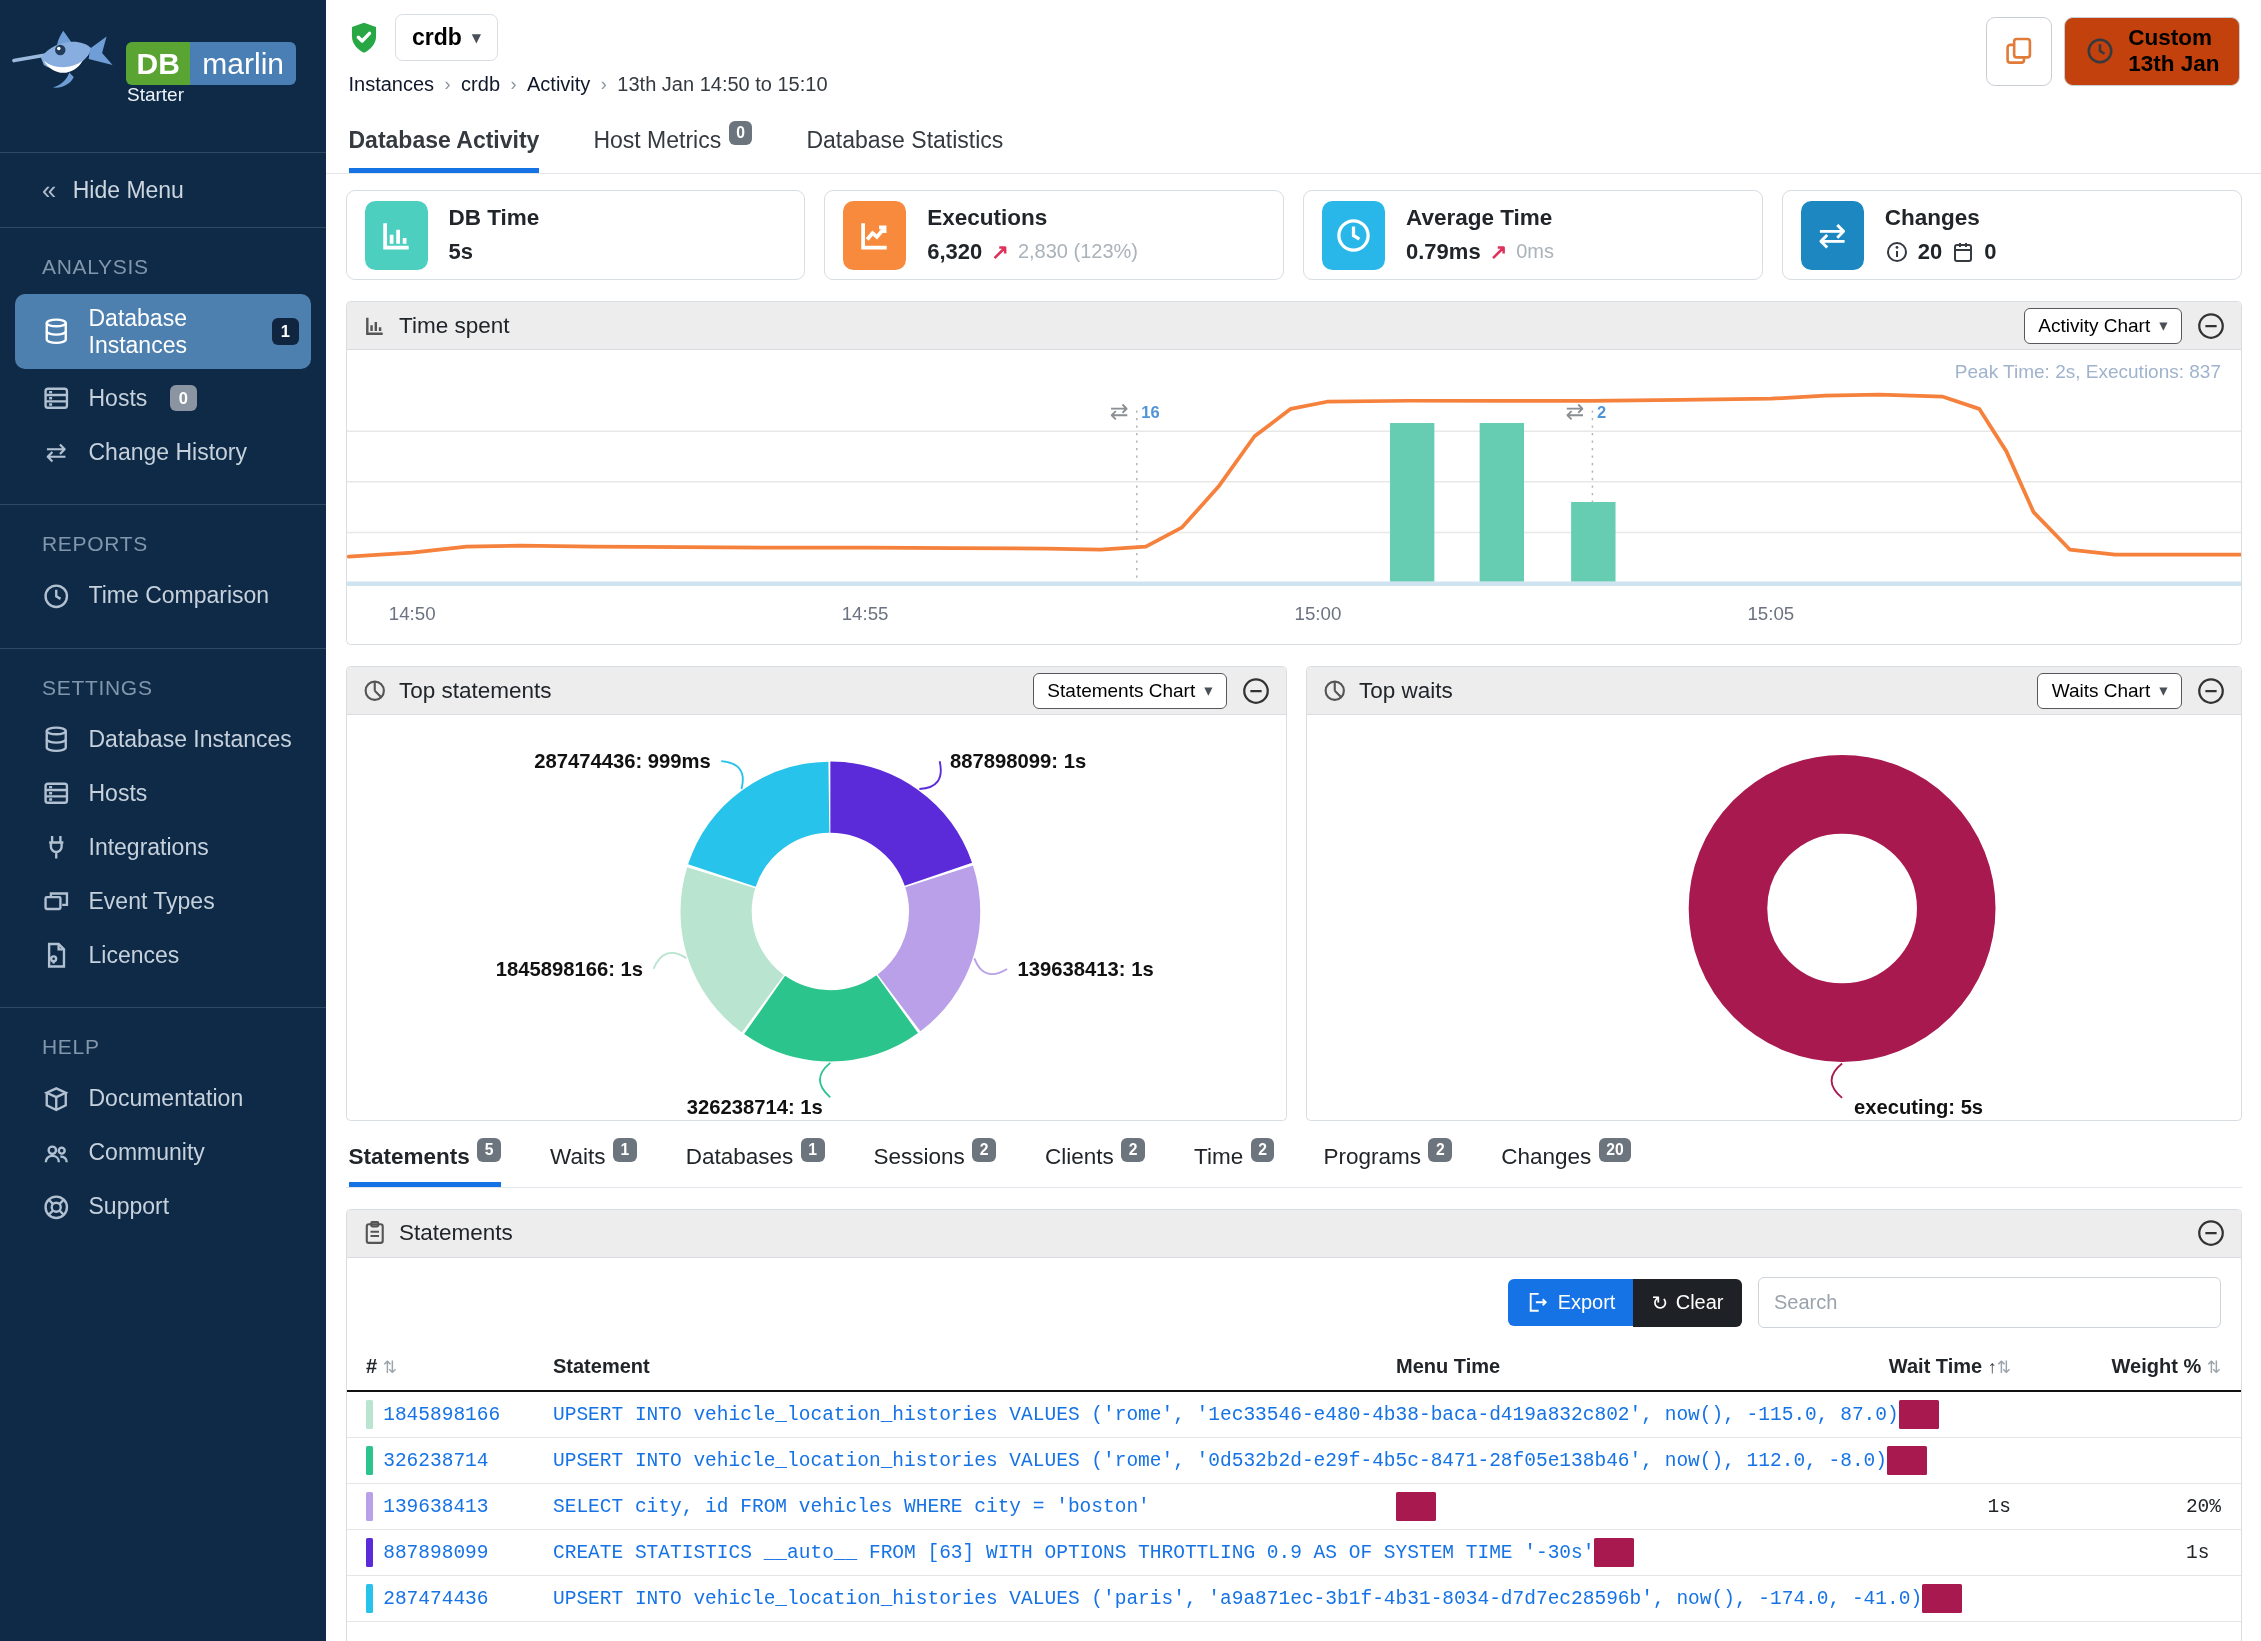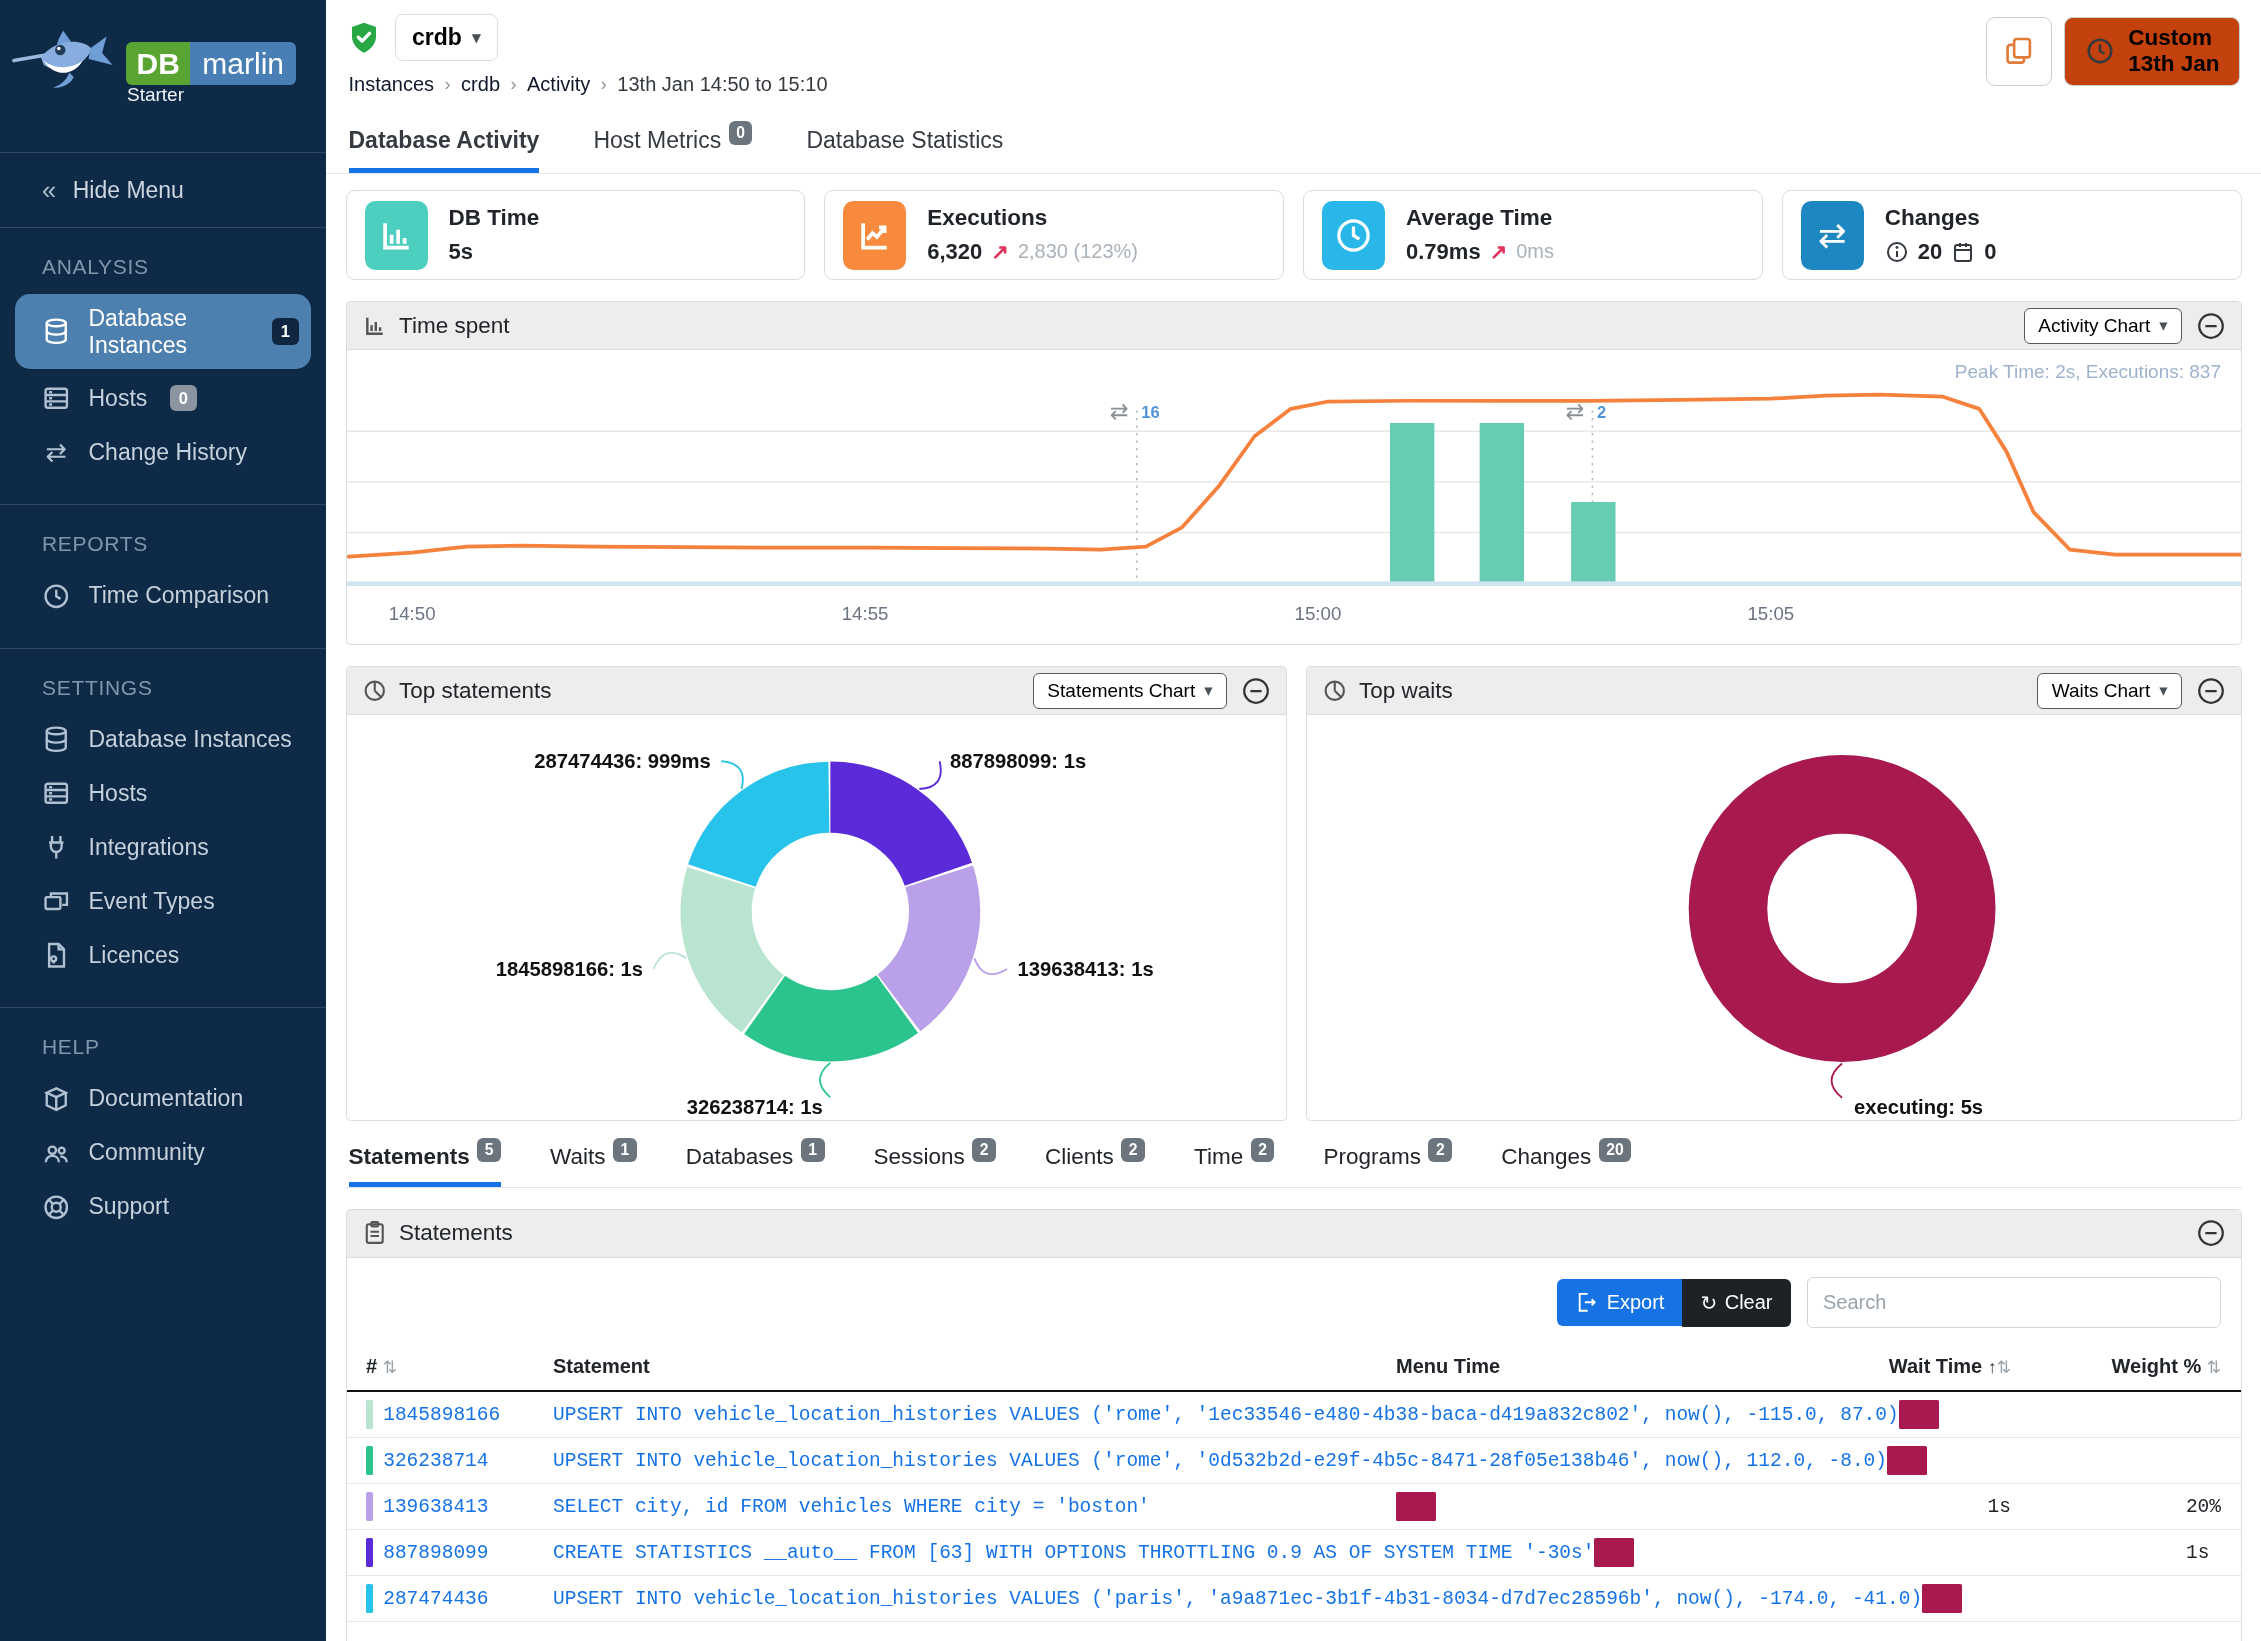--- a/index.html
+++ b/index.html
@@ -12,21 +12,21 @@
   .fish { position:absolute; left:10.5px; top:13.5px; }
   .brand-badge { position:absolute; left:126px; top:42px; display:flex; font-weight:bold; font-size:30px; }
   .brand-db { background:#5aa433; color:#fff; padding:4.5px 10.5px; border-radius:6px 0 0 6px; }
   .brand-marlin { background:#4a7fb5; color:#fff; padding:4.5px 12px; border-radius:0 6px 6px 0; font-weight:normal; }
   .brand-edition { position:absolute; left:127px; top:84px; color:#eef3f8; font-size:19px; }
   .hide-menu { display:flex; align-items:center; gap:16.5px; padding:22.5px 0 22.5px 42px; font-size:23px; color:#cdd6df; border-bottom:0.7px solid rgba(255,255,255,.14); cursor:pointer; }
   .hide-chevrons { font-size:25.5px; color:#aebccb; }
   .nav-section { padding:27px 0 22.5px 0; border-bottom:0.7px solid rgba(255,255,255,.14); }
   .nav-section:last-child { border-bottom:none; }
   .nav-title { padding:0 0 10.5px 42px; font-size:21px; letter-spacing:0.7px; color:#8296ac; }
-  .nav-item { display:flex; align-items:center; gap:18px; margin:4.5px 15px; padding:10.5px 12px 10.5px 27px; font-size:23px; border-radius:15px; cursor:pointer; color:#c6d1dc; }
+  .nav-item { display:flex; align-items:center; gap:18px; margin:4.5px 15px; padding:10.5px 12px 10.5px 27px; font-size:23px; border-radius:10px; cursor:pointer; color:#c6d1dc; }
   .nav-item .nico { width:28.5px; height:28.5px; color:#b2c1d1; flex:0 0 28.5px; display:flex; align-items:center; justify-content:center; font-size:25.5px; }
   .nav-item.active { background:#4e80af; color:#fff; }
   .nav-item.active .nico { color:#fff; }
   .nav-badge { font-size:16.5px; font-weight:bold; color:#fff; border-radius:6px; padding:3.7px 9px; margin-left:4.5px; }
   .nav-badge.dark { background:#102540; }
   .nav-badge.gray { background:#8b95a1; }
 
   
   .main { flex:1; display:flex; flex-direction:column; overflow:hidden; background:#fff; }
   .topbar { display:flex; justify-content:space-between; padding:13.5px 21px 6px 21px; }
@@ -71,21 +71,21 @@
 
   
   .bot-tabs { display:flex; gap:49px; margin-top:22.5px; border-bottom:0.7px solid #e2e6ea; padding:0 3px; }
   .btab { font-size:22.5px; color:#212529; padding-bottom:12px; cursor:pointer; display:flex; gap:7.5px; }
   .btab.active { font-weight:bold; border-bottom:5.2px solid #1673e6; }
 
   
   .tbl-toolbar { display:flex; justify-content:flex-end; align-items:center; gap:0; padding:19.5px 19.5px 7.5px 19.5px; }
   .btn-export { background:#1673e6; color:#fff; border:none; border-radius:6px 0 0 6px; font-size:20px; padding:12px 18px; display:flex; align-items:center; gap:9px; cursor:pointer; }
   .btn-clear { background:#1e2125; color:#fff; border:none; border-radius:0 6px 6px 0; font-size:20px; padding:12px 18px; display:flex; align-items:center; gap:7.5px; cursor:pointer; }
-  .search-box { margin-left:16.5px; width:414px; height:51px; border:0.7px solid #ced4da; border-radius:6px; font-size:20px; padding:8px 15px; color:#333; font-family:"Liberation Sans",sans-serif; }
+  .search-box { margin-left:16.5px; width:463px; height:51px; border:0.7px solid #ced4da; border-radius:6px; font-size:20px; padding:8px 15px; color:#333; font-family:"Liberation Sans",sans-serif; }
   .search-box::placeholder { color:#9aa3ab; }
   .grid-row { display:grid; grid-template-columns:187px 1fr 315px 300px 210px; align-items:center; padding:0 19.5px; }
   .thead { font-weight:bold; font-size:20px; padding-top:19.5px; padding-bottom:12px; border-bottom:2.2px solid #111; }
   .sort-ic { color:#9aa3ab; font-size:17px; font-weight:normal; }
   .sort-active { color:#343a40; font-size:18px; }
   .col-r { text-align:right; }
   .trow { height:46px; border-bottom:0.7px solid #e4e7ea; font-size:19.5px;font-family:Liberation Mono, monospace; }
   .id-cell { display:flex; align-items:center; gap:10.5px; }
   .id-bar { width:6.7px; height:28.5px; border-radius:1.5px; }
   .lnk { color:#1673e6; text-decoration:none; cursor:pointer; white-space:nowrap; overflow:hidden; text-overflow:ellipsis; display:block; }

